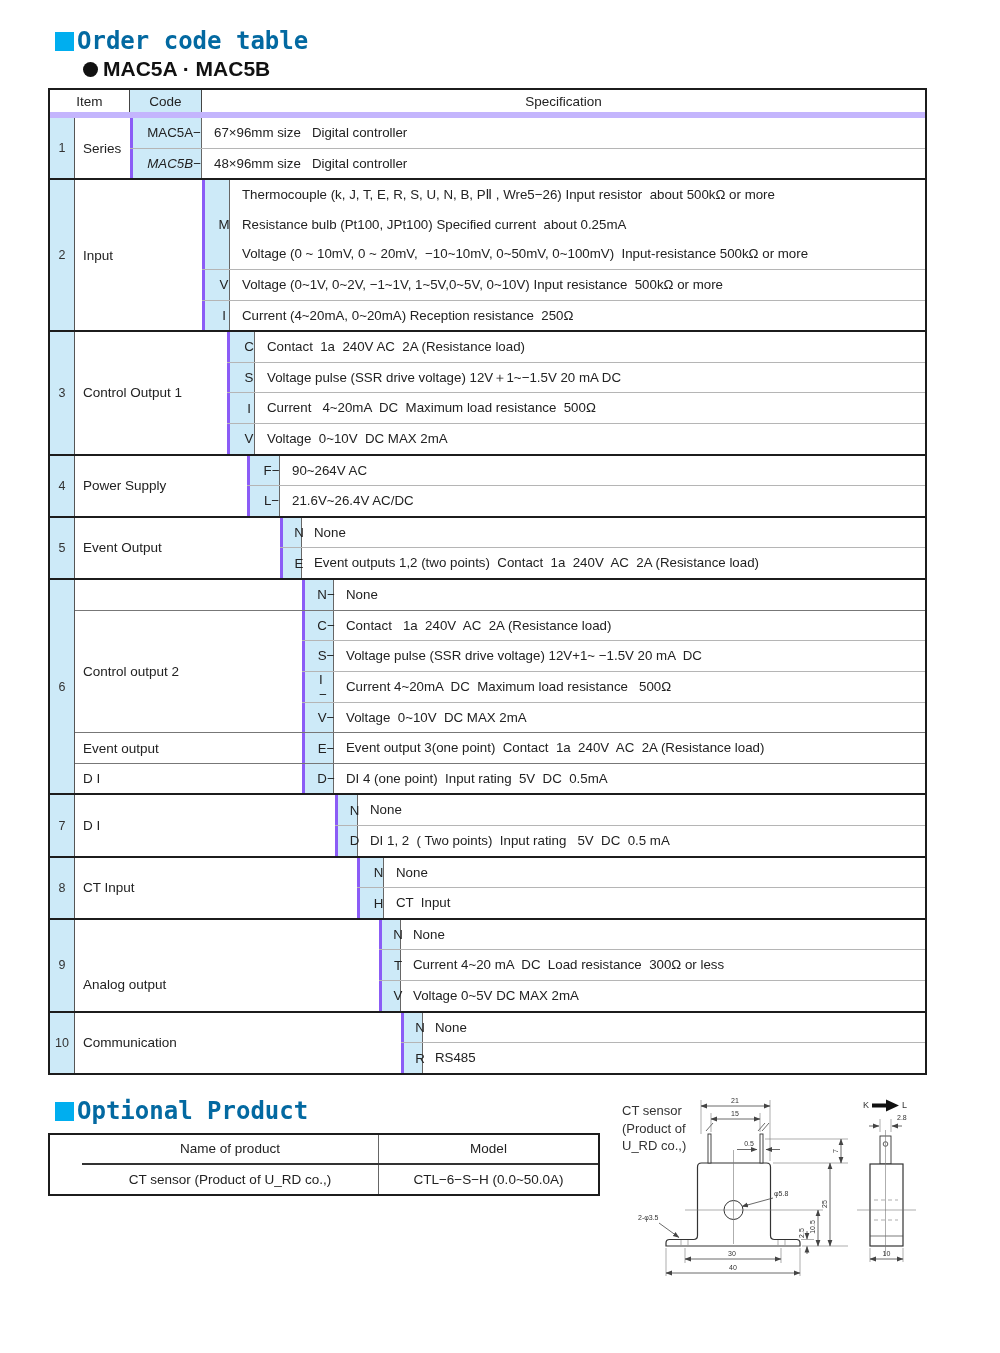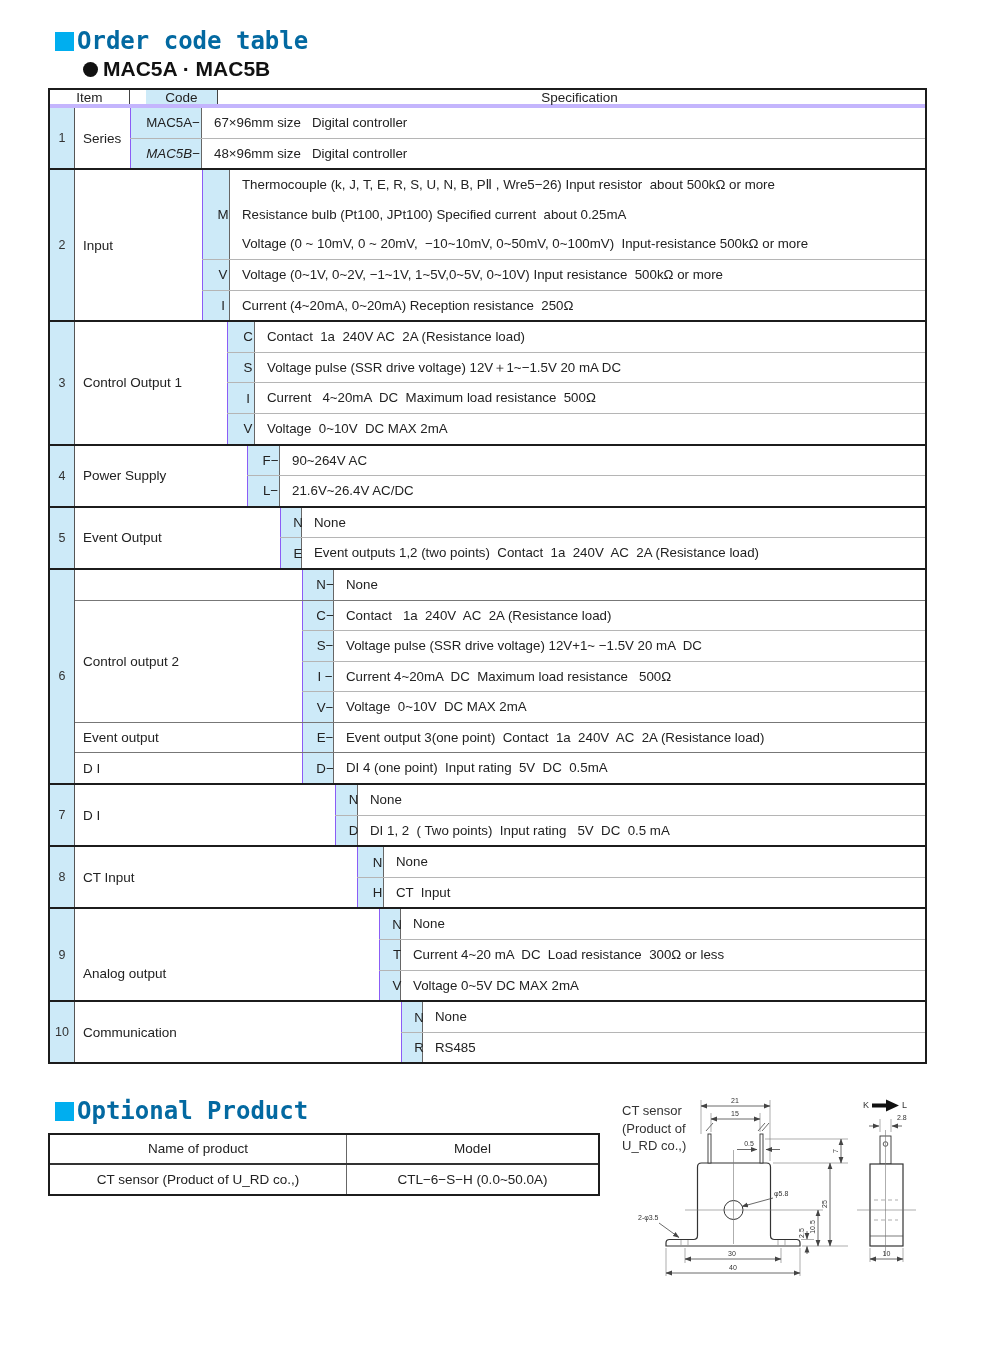--- a/index.html
+++ b/index.html
@@ -21,21 +21,21 @@
   }
   .subtitle .dot{width:15px;height:15px;border-radius:50%;background:#111;flex:0 0 auto;}
 
   
   .ot{
     position:absolute;left:48px;top:88px;width:879px;
     border:2px solid #1c1c1c;box-sizing:border-box;background:#fff;
     font-size:13.3px;
   }
   .ot *{box-sizing:border-box;}
-  .ot-head{display:flex;height:18px;border-bottom:4px solid #c4b5fd;align-items:stretch;gap:16px;}
+  .ot-head{display:flex;height:28px;border-bottom:6px solid #c4b5fd;align-items:stretch;}
   .ot-head>div{display:flex;align-items:center;justify-content:center;font-size:13.5px;}
   .th-item{width:80px;border-right:1px solid #444;}
   .th-code{width:72px;border-right:1px solid #444;background:#cdeaf8;}
   .th-spec{flex:1;}
   .ot-item{display:flex;align-items:stretch;}
   .ot-item + .ot-item{border-top:2px solid #1c1c1c;}
   .ot-num{
     width:25px;background:#cdeaf8;border-right:1px solid #555;
     display:flex;align-items:center;justify-content:center;font-size:12.5px;color:#333;
   }
@@ -43,32 +43,32 @@
   .ot-section{display:flex;align-items:stretch;}
   .ot-section + .ot-section{border-top:1px solid #777;}
   .ot-label{
     display:flex;align-items:center;padding-left:8px;font-size:13.5px;
     flex:0 0 auto;white-space:nowrap;border-radius:17px;
   }
   .ot-rows{flex:1;display:flex;flex-direction:column;}
   .ot-row{display:flex;align-items:stretch;min-height:29.6px;}
   .ot-row + .ot-row{border-top:1px solid #b5b5b5;}
   .ot-code{
-    flex:0 0 auto;background:#cdeaf8;border-left:1px solid #8b5cf6;border-right:1px solid #666;
+    flex:0 0 auto;background:#cdeaf8;border-left:3px solid #8b5cf6;border-right:1px solid #666;
     display:flex;align-items:center;justify-content:center;color:#222;padding-left:14px;
   }
   .ot-spec{
     flex:1;display:flex;align-items:center;padding:0 6px 0 12px;
     white-space:pre-wrap;line-height:29.6px;
   }
 
   
   .opt{
     position:absolute;left:48px;top:1133px;width:552px;
-    border:2px solid #1c1c1c;box-sizing:border-box;font-size:13.5px;background:#fff;
+    border:2px solid #1c1c1c;box-sizing:border-box;font-size:13.5px;background:#fff;padding-left:32px;
   }
   .opt *{box-sizing:border-box;}
   .opt-row{display:flex;height:29.5px;align-items:stretch;}
   .opt-row.header{border-bottom:2px solid #333;}
   .opt-name{width:297px;border-right:1px solid #666;display:flex;align-items:center;justify-content:center;}
   .opt-model{flex:1;display:flex;align-items:center;justify-content:center;}
 
   
   .diagram-svg{position:absolute;left:608px;top:1086px;}
   .diag-caption{

